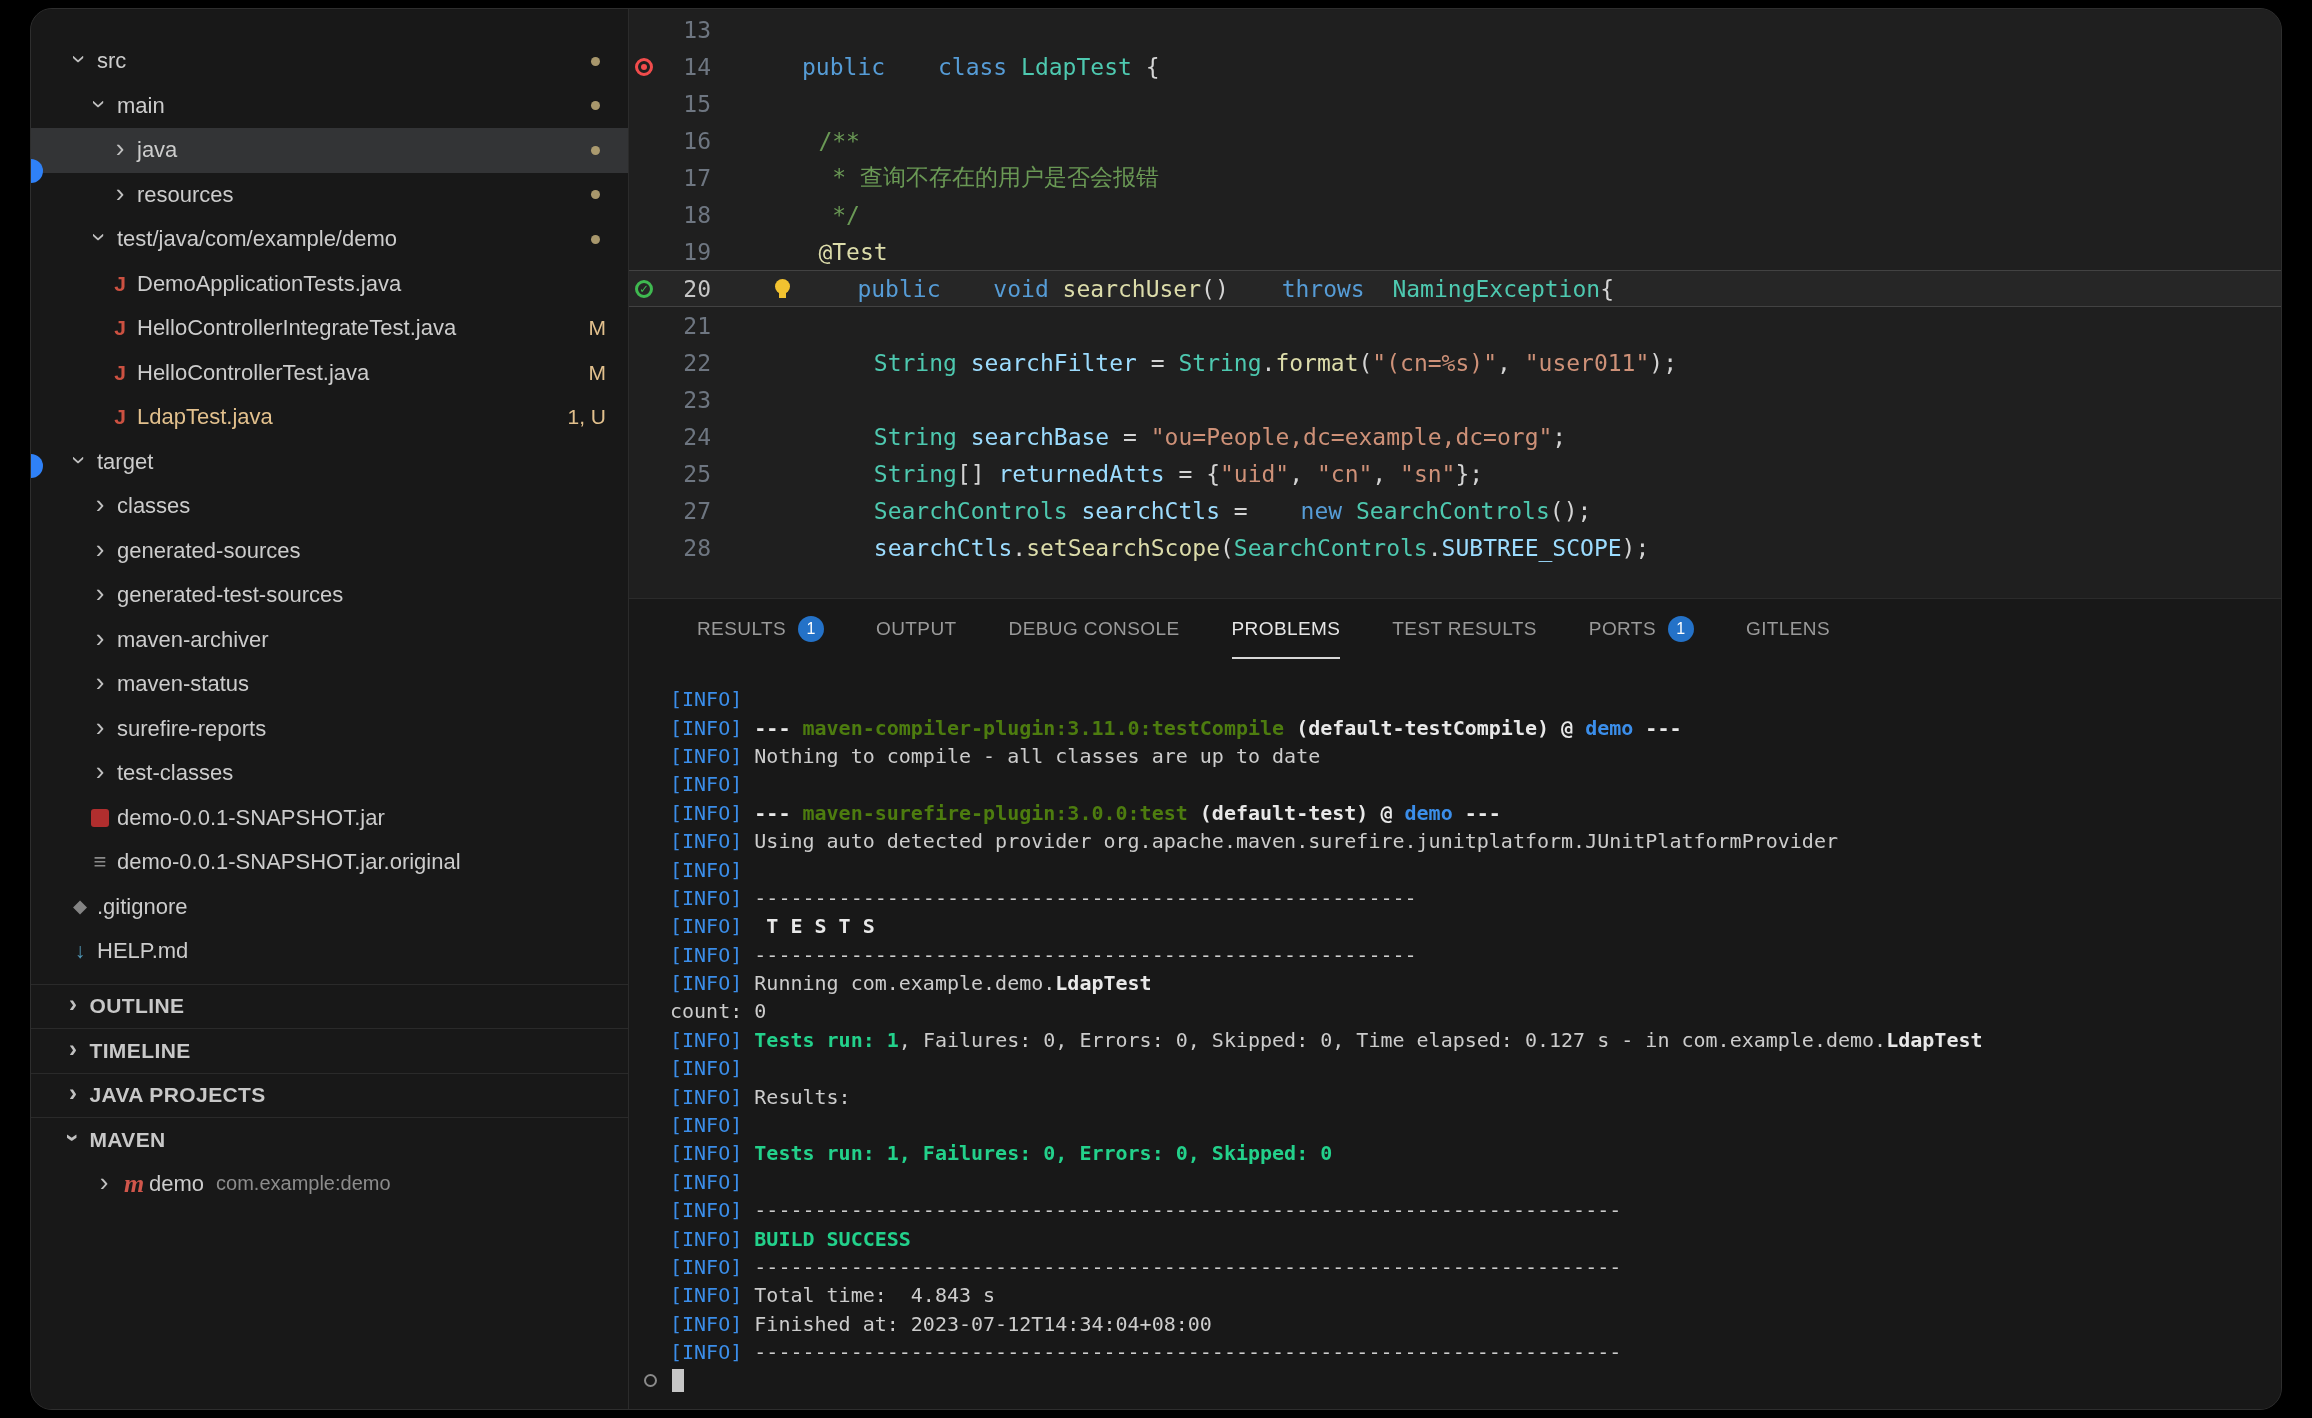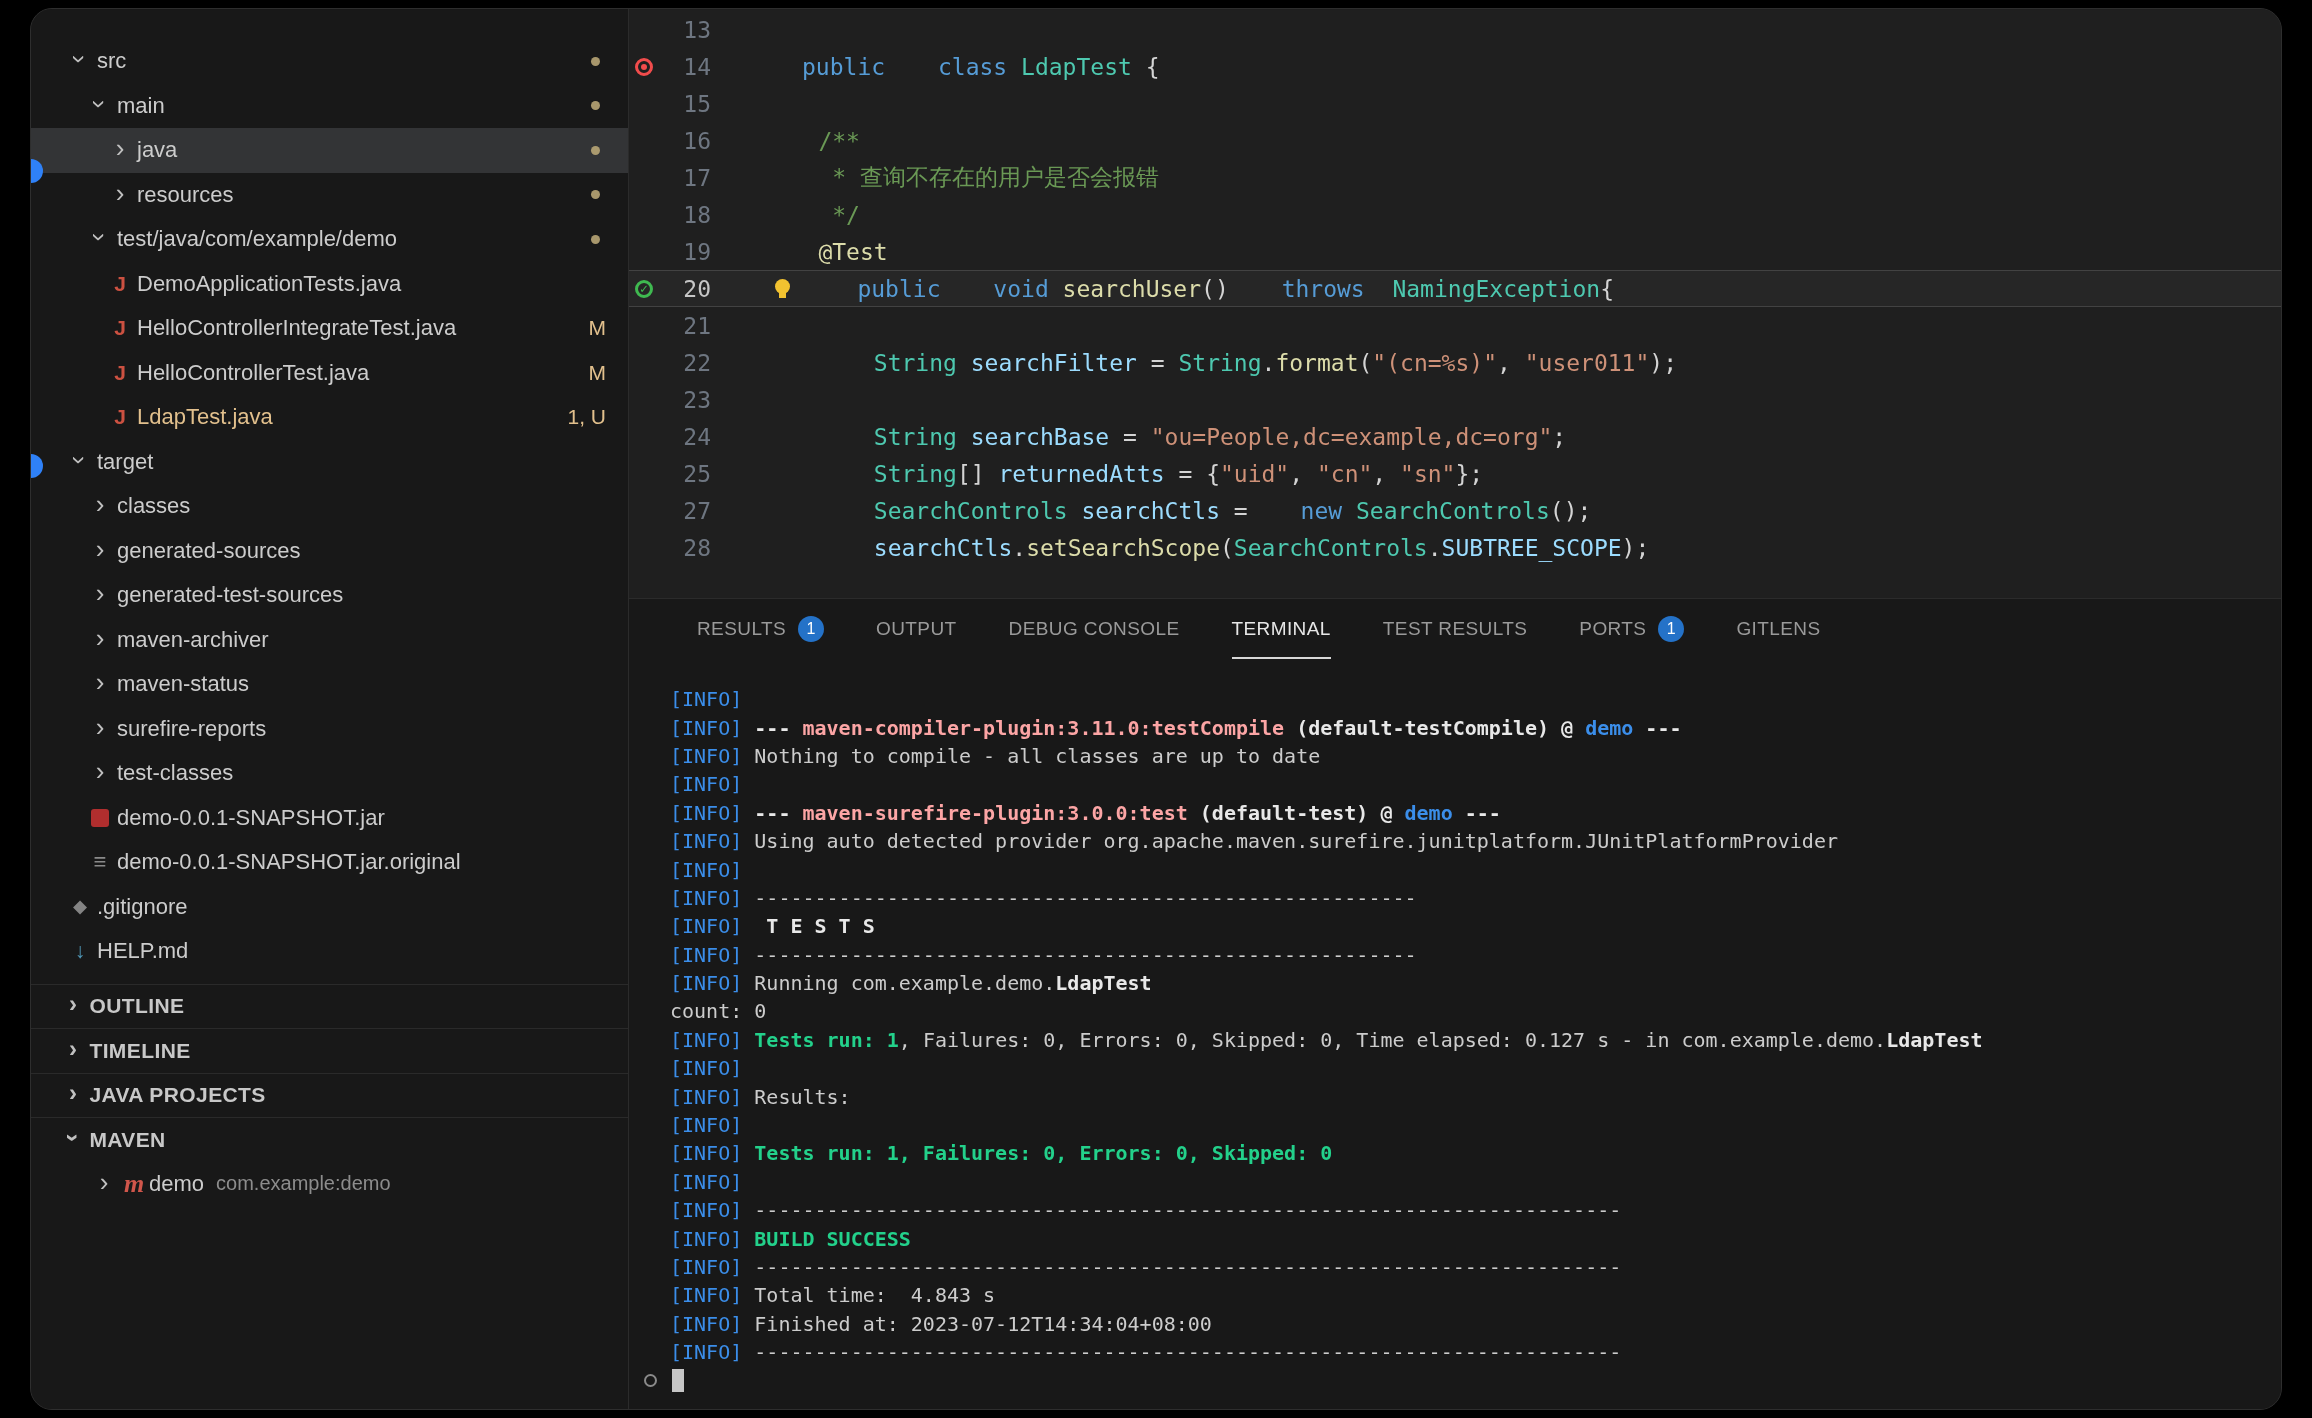--- a/index.html
+++ b/index.html
@@ -94,21 +94,21 @@
   .pbadge { margin-left:12px; min-width:26px; height:26px; border-radius:13px;
     background:#2472c8; color:#fff; font-size:16px; display:flex;
     align-items:center; justify-content:center; padding:0 6px; }
 
   .terminal { flex:1; overflow:hidden; padding:26px 0 0 41px;
     font-family:"DejaVu Sans Mono", monospace; font-size:20px; }
   .tline { height:28.4px; white-space:pre; position:relative;
     display:flex; align-items:center; }
   .tm-info { color:#3b8eea; } .tm-pl { color:#cccccc; }
   .tm-b { color:#e8e8e8; font-weight:bold; }
-  .tm-plugin { color:#fca5a5; font-weight:bold; }
+  .tm-plugin { color:#4d7c0f; font-weight:bold; }
   .tm-proj { color:#3b8eea; font-weight:bold; }
   .tm-grn { color:#23d18b; font-weight:bold; }
   .term-deco { position:absolute; left:-26px; top:8px; width:13px; height:13px;
     border:2px solid #8a8a8a; border-radius:50%; }
   .cursor { display:inline-block; width:12px; height:23px; background:#c6c6c6;
     margin-left:2px; }
 </style>
 </head>
 <body>
 
@@ -374,21 +374,21 @@
             <span>RESULTS</span>
             <span class="pbadge">1</span>
           </div>
           <div class="ptab">
             <span>OUTPUT</span>
           </div>
           <div class="ptab">
             <span>DEBUG CONSOLE</span>
           </div>
           <div class="ptab active">
-            <span>TERMINAL</span>
+            <span>PROBLEMS</span>
           </div>
           <div class="ptab">
             <span>TEST RESULTS</span>
           </div>
           <div class="ptab">
             <span>PORTS</span>
             <span class="pbadge">1</span>
           </div>
           <div class="ptab">
             <span>GITLENS</span>

